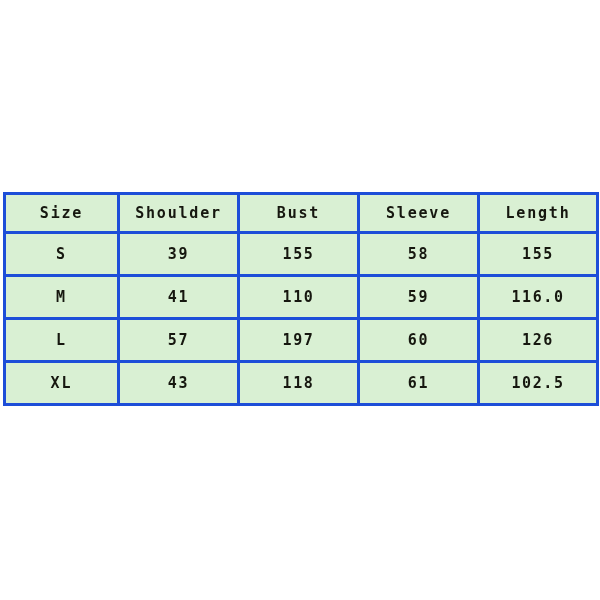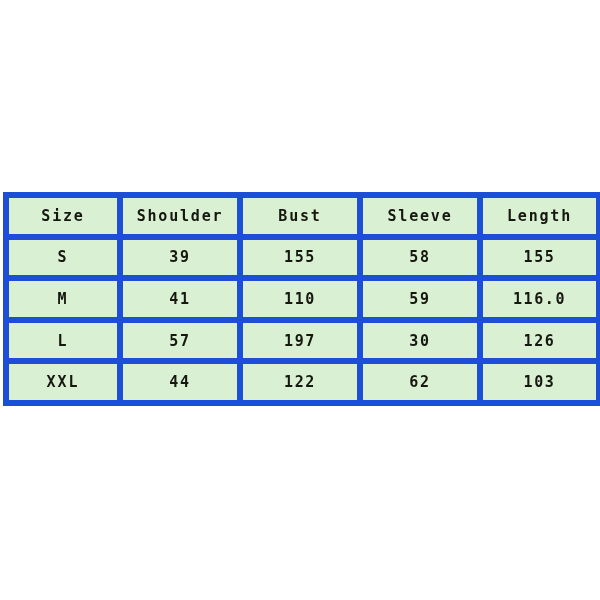--- a/index.html
+++ b/index.html
@@ -27,21 +27,21 @@
     width: 593px;
     height: 214px;
     border-collapse: collapse;
     table-layout: fixed;
     background: #d9f0d3;
     border: 2px solid #2a3329;
   }
 
   table#size-chart td,
   table#size-chart th {
-    border: 6px solid #1d4ed8;
+    border: 3px solid #1d4ed8;
     background: #d9f0d3;
     text-align: center;
     vertical-align: middle;
     color: #16170f;
     font-weight: 700;
     font-size: 15px;
     letter-spacing: 1.6px;
     padding: 0;
     height: 35.6px;
     font-family: "DejaVu Sans Mono", "Liberation Mono", monospace;
@@ -96,25 +96,25 @@
         <td class="cell-size">M</td>
         <td>41</td>
         <td>110</td>
         <td>59</td>
         <td>116.0</td>
       </tr>
       <tr>
         <td class="cell-size">L</td>
         <td>57</td>
         <td>197</td>
-        <td>30</td>
+        <td>60</td>
         <td>126</td>
       </tr>
       <tr>
-        <td class="cell-size">XXL</td>
-        <td>44</td>
-        <td>122</td>
-        <td>62</td>
-        <td>103</td>
+        <td class="cell-size">XL</td>
+        <td>43</td>
+        <td>118</td>
+        <td>61</td>
+        <td>102.5</td>
       </tr>
     </tbody>
   </table>
 </div>
 
 </body></html>

